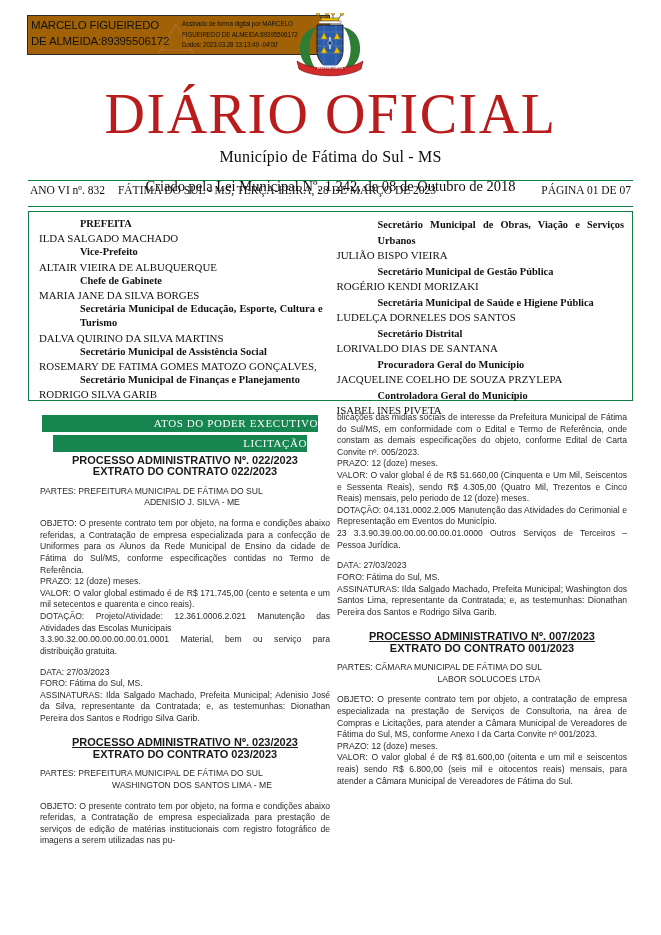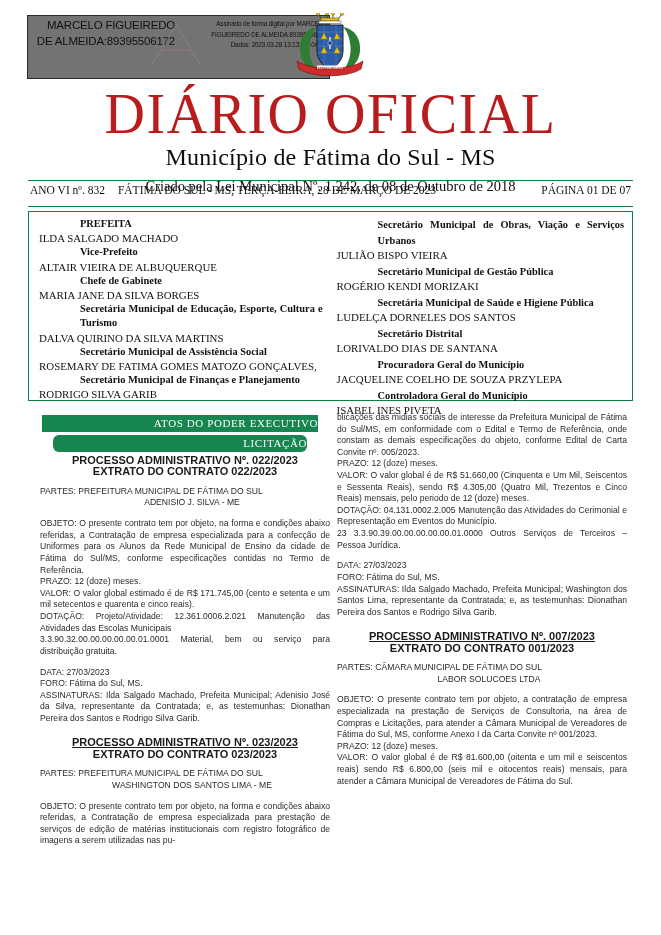--- a/index.html
+++ b/index.html
@@ -8,23 +8,23 @@
     background:#ffffff;
     font-family:"Liberation Sans", sans-serif;
     color:#1a1a1a;
     overflow:hidden;
     position:relative;
   }
   .page{position:relative;width:661px;height:935px;padding:0;box-sizing:border-box;}
 
   
   .sigbox{
-    position:absolute;left:27px;top:15px;width:303px;height:64px;
+    position:absolute;left:27px;top:15px;width:303px;height:40px;
     border:1px solid #2a2a2a;box-sizing:border-box;
-    display:flex;align-items:stretch;overflow:hidden;background:#737373;text-align:right;
+    display:flex;align-items:stretch;overflow:hidden;background:#a16207;
   }
   .sigbox .sig-name{
     width:150px;padding:2px 3px 0 3px;box-sizing:border-box;
     font-family:"Liberation Sans", sans-serif;
     font-size:11.5px;line-height:15.5px;color:#111;letter-spacing:-0.2px;
   }
   .sigbox .sig-meta{
     flex:1;padding:3px 2px 0 4px;box-sizing:border-box;
     font-size:6.3px;line-height:10.5px;color:#111;letter-spacing:-0.1px;
     font-family:"Liberation Sans", sans-serif;
@@ -39,21 +39,21 @@
 
   
   .title-wrap{position:absolute;left:0;top:86px;width:661px;text-align:center;}
   .doc-title{
     font-family:"Liberation Serif", serif;
     font-size:56px;line-height:56px;font-weight:400;color:#b91c1c;
     letter-spacing:1.5px;
   }
   .doc-sub{
     font-family:"Liberation Serif", serif;
-    font-size:24px;line-height:26px;color:#0d0d0d;margin-top:2px;letter-spacing:.2px;
+    font-size:16px;line-height:26px;color:#0d0d0d;margin-top:2px;letter-spacing:.2px;
   }
   .doc-law{
     font-family:"Liberation Serif", serif;
     font-size:14.5px;line-height:18px;color:#0d0d0d;margin-top:7px;
   }
 
   
   .infobar{
     position:absolute;left:28px;top:180px;width:605px;
     border-top:1.6px solid #127c47;border-bottom:1.6px solid #127c47;
@@ -88,21 +88,21 @@
   
   .banner{
     background:#16855?;
     background:#16854f;
     color:#ffffff;text-align:right;
     font-family:"Liberation Serif", serif;
     font-size:11px;letter-spacing:.6px;
     padding:2px 0 3px 0;
   }
   .banner-exec{position:absolute;left:42px;top:415px;width:276px;}
-  .banner-lic{position:absolute;left:53px;top:435px;width:254px;border-radius:6px;}
+  .banner-lic{position:absolute;left:53px;top:435px;width:254px;}
 
   
   .col{
     position:absolute;top:455px;width:290px;height:470px;
     font-size:8.6px;line-height:11.6px;color:#2a2a2a;
     font-family:"Liberation Sans", sans-serif;
     overflow:hidden;
   }
   .col-left{left:40px;}
   .col-right{left:337px;top:412px;height:513px;}

